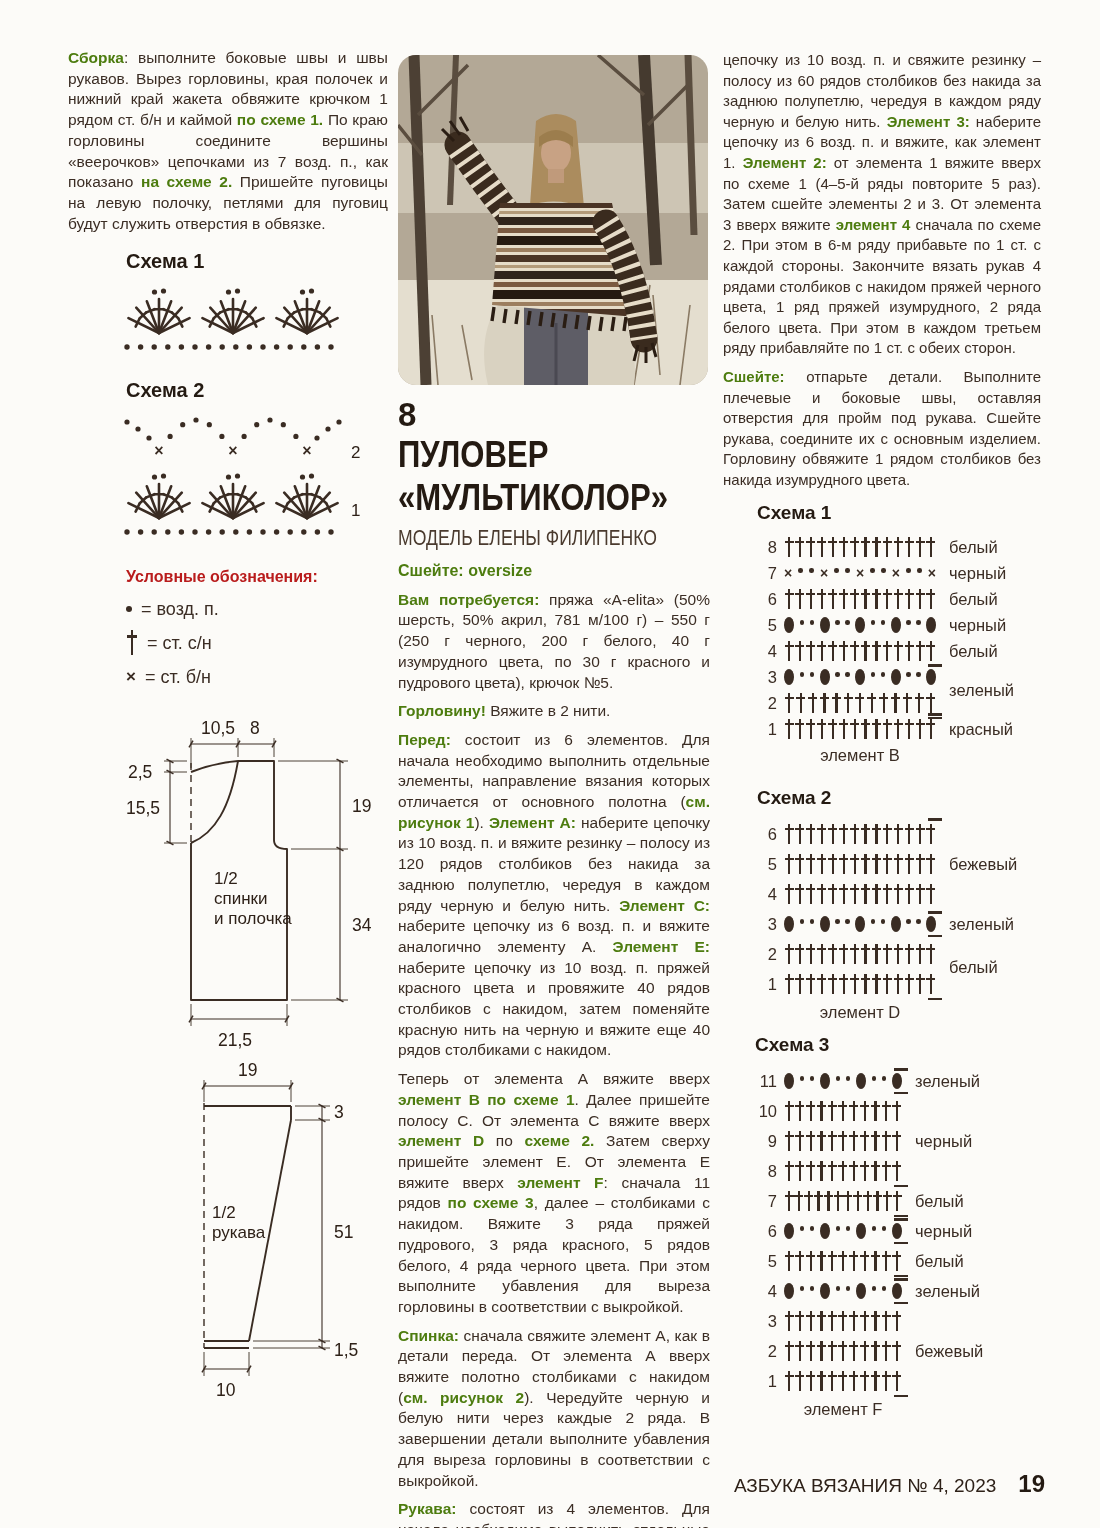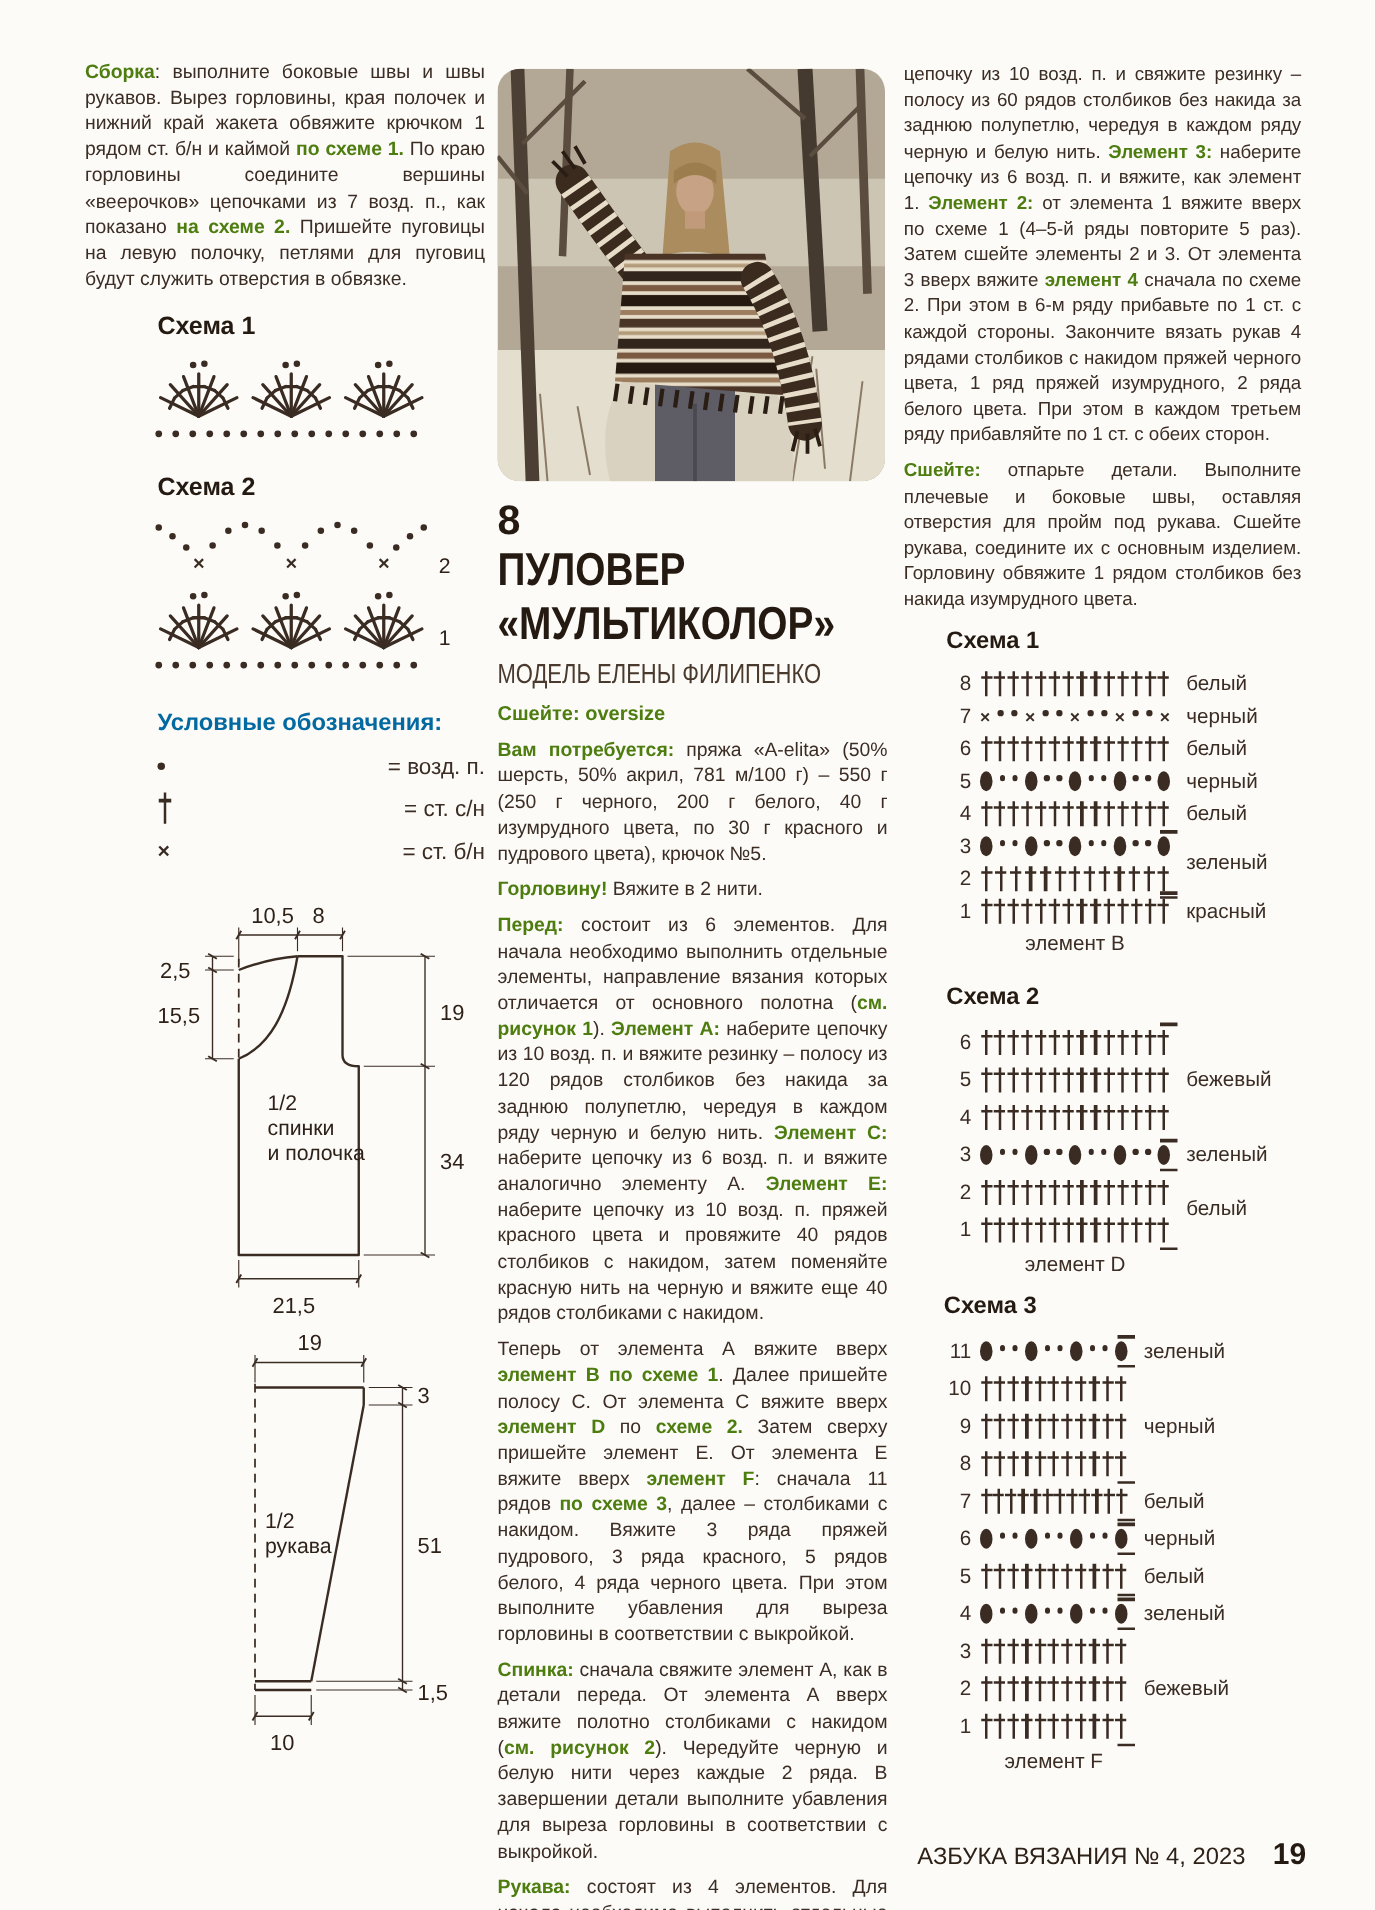--- a/index.html
+++ b/index.html
@@ -12,22 +12,22 @@
   .colR{position:absolute;left:723px;top:50px;width:318px;}
   .colR p{font-size:15px;line-height:20.6px;}
   
   .schemaH{font-weight:700;font-size:20px;color:#241a12;margin:16px 0 4px 58px;}
   .fanSvg{display:block;margin:4px 0 0 55px;}
   .fl{stroke:#3a2c23;stroke-width:2.6;stroke-linecap:round;}
   .fd{fill:#3a2c23;}
   .fx{font-weight:700;font-size:16px;fill:#3a2c23;}
   .fnum{font-size:17px;fill:#2e2118;}
   .legend{margin:30px 0 0 58px;}
-  .legendTitle{font-weight:700;font-size:19px;color:#0369a1;margin-bottom:10px;}
-  .legendRow{display:flex;align-items:center;gap:9px;font-size:18px;margin-bottom:8px;height:26px;justify-content:space-between;}
+  .legendTitle{font-weight:700;font-size:16px;color:#b91c1c;margin-bottom:10px;}
+  .legendRow{display:flex;align-items:center;gap:9px;font-size:18px;margin-bottom:8px;height:26px;}
   .dotSym{width:6px;height:6px;border-radius:50%;background:#3a2c23;display:inline-block;}
   .dcL{position:relative;display:inline-block;width:12px;height:26px;}
   .dcL::before{content:"";position:absolute;left:5px;top:0;width:2.3px;height:25px;background:#3a2c23;}
   .dcL::after{content:"";position:absolute;left:1px;top:5px;width:10px;height:2.3px;background:#3a2c23;}
   .xL{font-weight:700;font-size:17px;color:#3a2c23;}
   
   .patSvg{display:block;}
   .pat1{margin:26px 0 0 58px;}
   .pat2{margin:6px 0 0 86px;}
   .outl{stroke:#3a2c23;stroke-width:1.9;fill:none;stroke-linejoin:round;}

